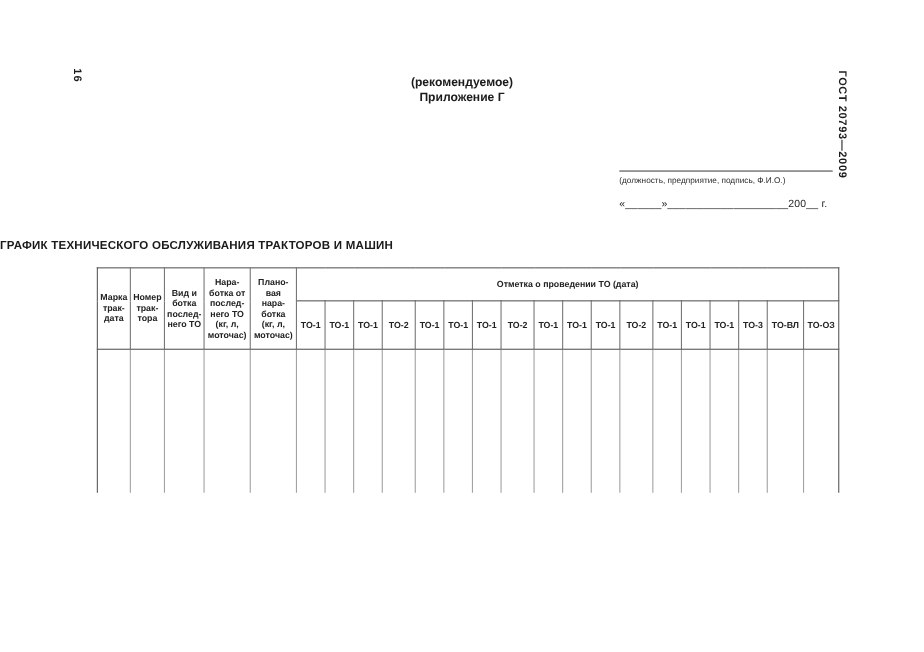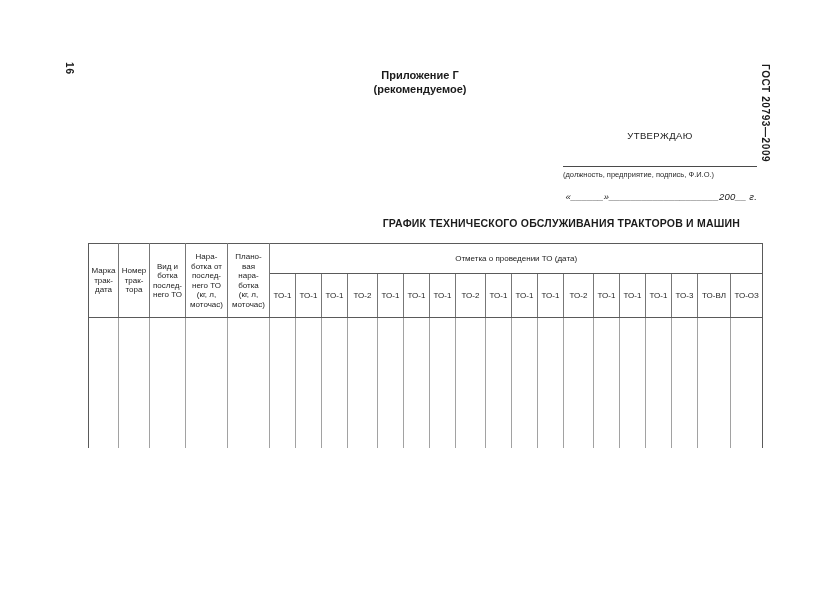--- a/index.html
+++ b/index.html
@@ -69,33 +69,31 @@
   }
   .signature-caption {
     text-align: left;
     font-size: 7.5px;
     color: #2a2a2a;
     margin-top: 3px;
   }
   .date-line {
     margin-top: 12px;
     font-size: 9.5px;
-    text-align: right;
     white-space: nowrap;
     letter-spacing: 0.2px;
-    font-style: italic;
   }
 
   
   .table-title {
     position: absolute;
     left: 0;
     top: 217px;
     width: 740px;
-    text-align: right;
+    text-align: left;
     font-size: 10.5px;
     font-weight: bold;
     letter-spacing: 0.2px;
   }
 
   
   .table-wrap {
     position: absolute;
     left: 88px;
     top: 243px;
@@ -117,48 +115,47 @@
     padding: 1px 0;
     color: #222222;
     overflow: hidden;
   }
   table.schedule tr.group-row th { height: 27px; }
   table.schedule tr.sub-row th { height: 41px; }
   table.schedule th { border-color: #777777; }
   table.schedule thead tr:first-child th { border-top-color: #5a5a5a; }
   table.schedule th:first-child, table.schedule td:first-child { border-left-color: #5a5a5a; }
   table.schedule th:last-child, table.schedule td:last-child { border-right-color: #5a5a5a; text-align: center; }
-  table.schedule thead th { border-bottom-color: #5a5a5a; }
+  table.schedule thead th { border-bottom-color: #5a5a5a; font-weight: bold; }
   .hdr-multiline { white-space: pre-line; }
   table.schedule tr.body-row td {
     height: 128px;
     border-top-color: #5a5a5a;
     border-bottom: none;
     border-left-color: #a2a2a2;
     border-right-color: #a2a2a2;
   }
   table.schedule tr.body-row td:first-child { border-left-color: #5a5a5a; }
   table.schedule tr.body-row td:last-child { border-right-color: #5a5a5a; }
 </style>
 </head>
 <body>
 
 <div id="page">
 
   <div class="page-number">16</div>
 
   <div class="appendix">
+    <div>(рекомендуемое)</div>
     <div>Приложение Г</div>
-    <div>(рекомендуемое)</div>
   </div>
 
   <div class="standard-code">ГОСТ 20793—2009</div>
 
   <div class="approval">
-    <div class="approval-label">УТВЕРЖДАЮ</div>
     <div class="signature-line"></div>
     <div class="signature-caption">(должность, предприятие, подпись, Ф.И.О.)</div>
     <div class="date-line">«______»____________________200__ г.</div>
   </div>
 
   <div class="table-title">ГРАФИК ТЕХНИЧЕСКОГО ОБСЛУЖИВАНИЯ ТРАКТОРОВ И МАШИН</div>
 
   <div class="table-wrap">
     <table class="schedule">
       <colgroup>

